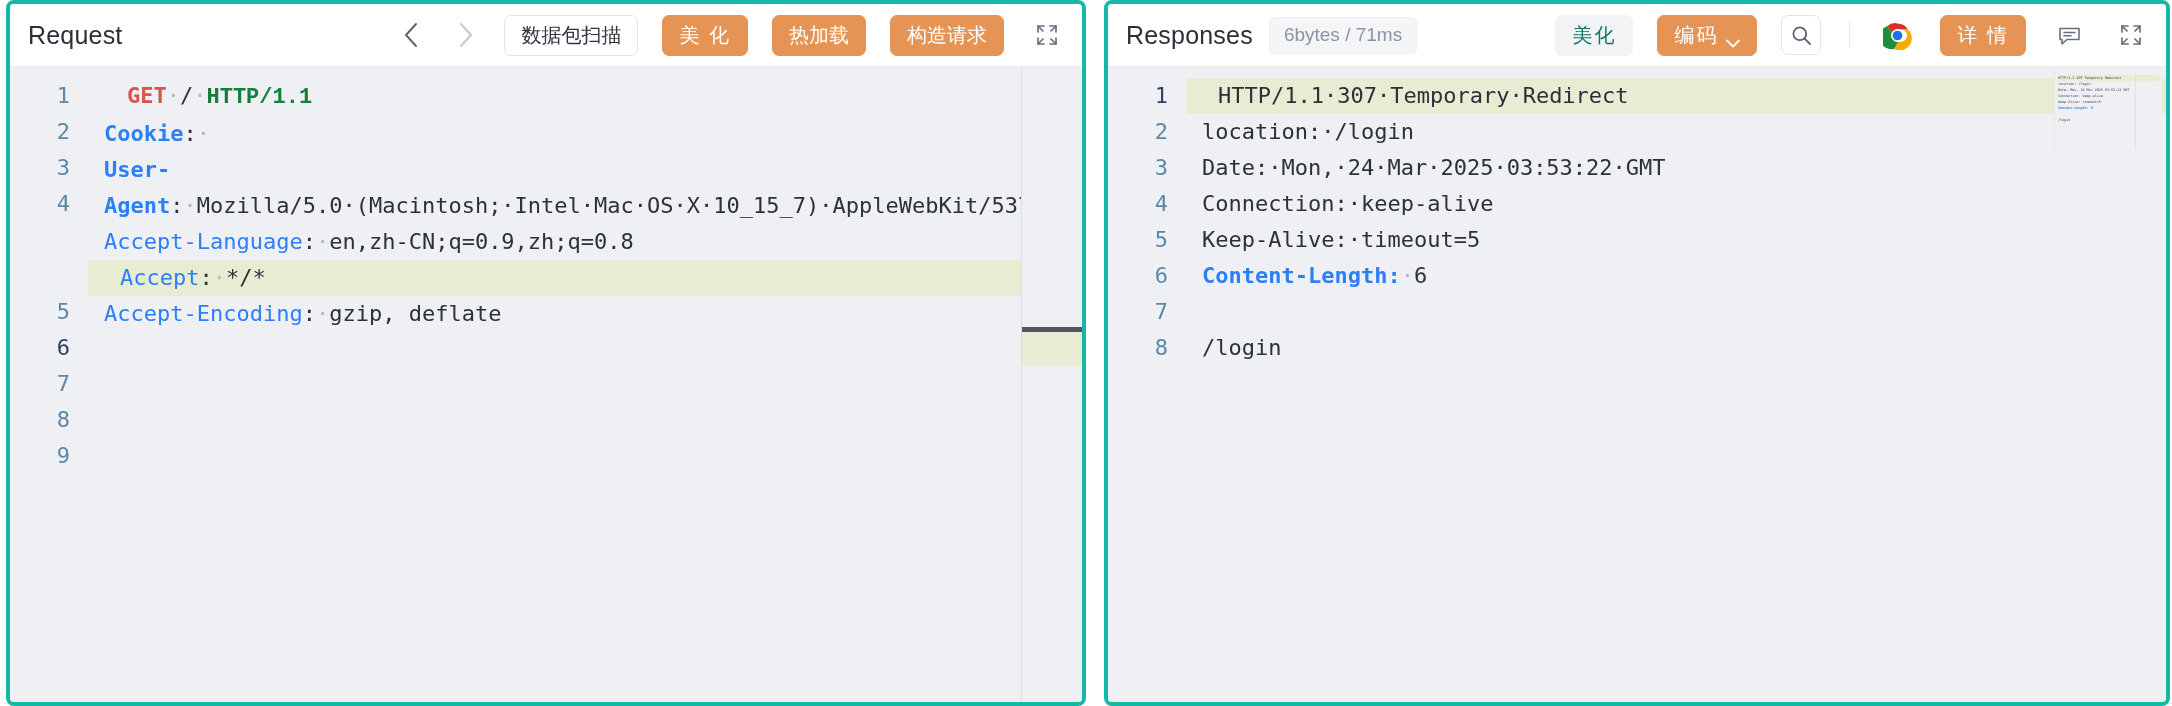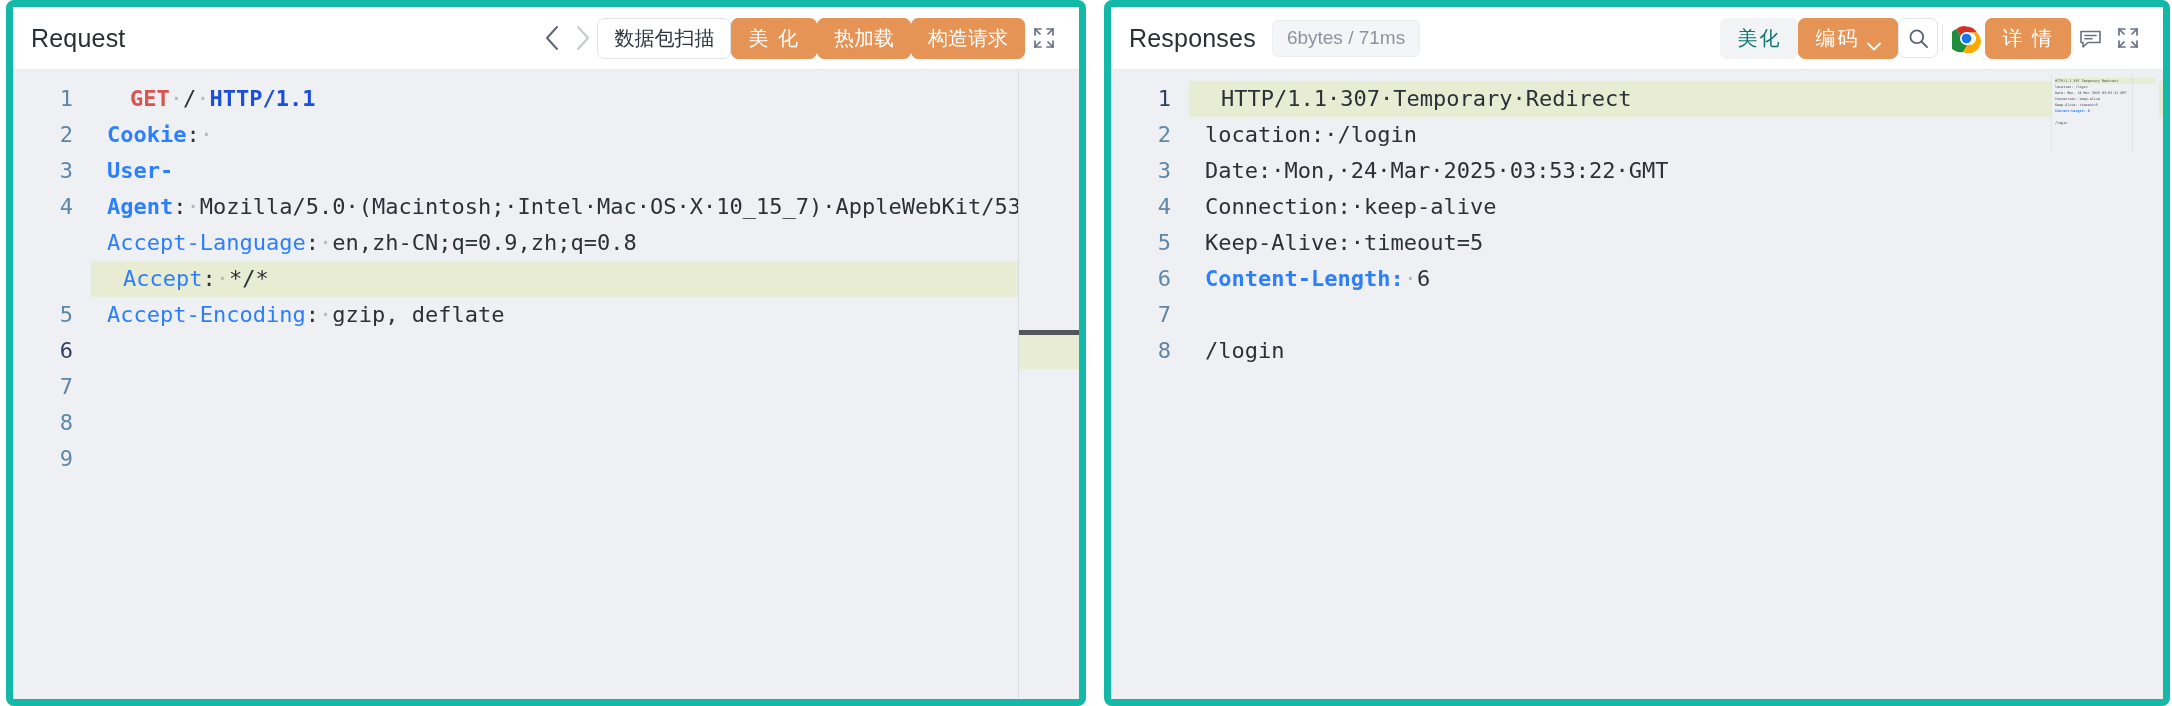--- a/index.html
+++ b/index.html
@@ -16,21 +16,21 @@
     width: 2172px;
     height: 706px;
     display: flex;
     gap: 18px;
     box-sizing: border-box;
     background: #ffffff;
   }
 
   .panel {
     background: #ffffff;
-    border: 7px solid #14b8a6;
+    border: 4px solid #14b8a6;
     border-radius: 8px;
     display: flex;
     flex-direction: column;
     overflow: hidden;
     box-sizing: border-box;
     position: relative;
   }
   .panel-request { width: 1080px; margin-left: 6px; }
   .panel-response { width: 1066px; }
 
@@ -59,21 +59,21 @@
     color: #8d93a1;
     font-size: 19px;
     padding: 6px 14px 7px;
     white-space: nowrap;
   }
   .header-spacer { flex: 1 1 auto; }
 
   .toolbar {
     display: flex;
     align-items: center;
-    gap: 0;
+    gap: 24px;
     white-space: nowrap;
   }
 
   .nav-arrow {
     width: 30px;
     height: 34px;
     display: flex;
     align-items: center;
     justify-content: center;
     color: #5d6576;
@@ -187,21 +187,21 @@
     line-height: 36px;
     padding-left: 16px;
     white-space: pre;
   }
   .code .row.wrapped { white-space: pre-wrap; padding-right: 6px; }
   .code .row.active { background: #e8ecd2; padding-left: 32px; }
 
   .k-blue { color: #2d7ff9; font-weight: bold; }
   .k-blue-plain { color: #2d7ff9; }
   .k-red { color: #d9534f; font-weight: bold; margin-left: 23px; }
-  .k-green { color: #1d4ed8; font-weight: bold; }
+  .k-green { color: #15803d; font-weight: bold; font-family: Liberation Mono, monospace; }
   .dot { color: #b3b9c4; }
   .txt { color: #2c3038; }
   .qbadge {
     display: inline-block;
     background: #d4d7dd;
     color: #ffffff;
     border-radius: 4px;
     font-size: 16px;
     line-height: 20px;
     padding: 0 6px;

